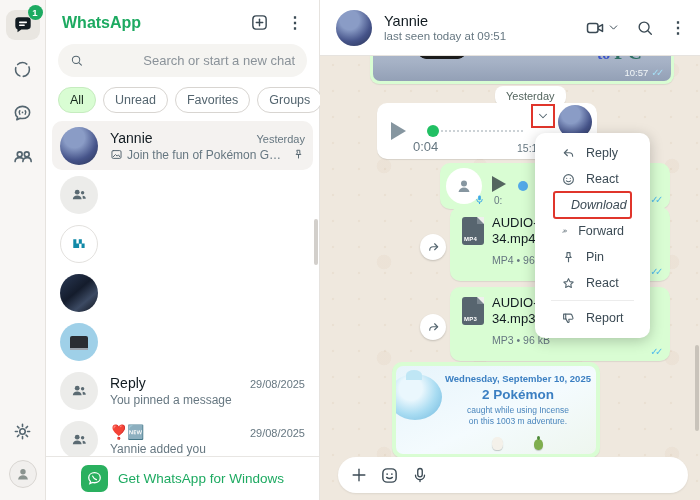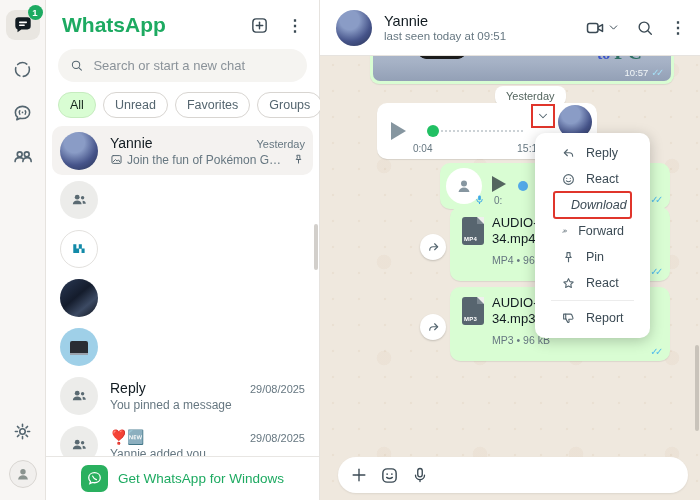--- a/index.html
+++ b/index.html
@@ -17,27 +17,27 @@
            font-size:9.5px; font-weight:bold; border-radius:8px; display:flex; align-items:center; justify-content:center; padding:0 3px; }
   .rail-avatar { width:28px; height:28px; border-radius:50%; background:#f1efed; border:1px solid #d9d6d2;
                  display:flex; align-items:center; justify-content:center; }
 
   .ic { fill:none; stroke:#54656f; stroke-width:1.5; stroke-linecap:round; stroke-linejoin:round; }
   .ic.dark { stroke:#3b4a54; }
 
   
   .chatlist { width:274px; background:#fff; border-right:1px solid #e6e3df; display:flex; flex-direction:column; position:relative; }
   .cl-header { display:flex; align-items:center; justify-content:space-between; padding:13px 18px 8px 16px; }
-  .cl-title { color:#1daa61; font-size:21px; font-weight:bold; }
+  .cl-title { color:#1daa61; font-size:16px; font-weight:bold; }
   .cl-actions { display:flex; gap:18px; align-items:center; }
   .kebab { width:14px; text-align:center; color:#3b4a54; font-size:16px; font-weight:bold; }
   .kebab::before { content:"⋮"; }
   .search-box { margin:4px 12px 0; height:33px; background:#f5f4f1; border-radius:17px;
                 display:flex; align-items:center; padding:0 12px; gap:10px; }
-  .search-box input { border:none; outline:none; background:transparent; font:13px "Liberation Sans",sans-serif; color:#3b4a54; width:100%; }
+  .search-box input { border:none; outline:none; background:transparent; font:13px "Liberation Sans",sans-serif; color:#3b4a54; width:100%;text-align:right; }
   .search-box input::placeholder { color:#8a9299; }
   .filters { display:flex; gap:7px; margin:10px 12px 6px; }
   .pill { font-size:12.5px; color:#54656f; border:1px solid #d8d5d1; border-radius:16px; padding:5px 11px; background:#fff; }
   .pill.active { background:#d9fdd3; border-color:#c6ecbf; color:#15271c; }
 
   .rows { flex:1; overflow:hidden; position:relative; padding:2px 6px 0; }
   .row { display:flex; align-items:center; gap:12px; padding:6px 8px; border-radius:10px; height:49px; }
   .row.selected { background:#f4f2f0; }
   .avatar { width:38px; height:38px; border-radius:50%; flex:none; display:flex; align-items:center; justify-content:center; overflow:hidden; }
   .av-group { background:#ececea; }
@@ -99,21 +99,21 @@
   
   .msg-voice-in { position:absolute; left:45px; top:103px; width:220px; height:56px; background:#fff; border-radius:10px;
                   box-shadow:0 1px 1px rgba(0,0,0,.1); }
   .play-tri { width:0; height:0; border-style:solid; }
   .voice-in-play { position:absolute; left:14px; top:19px; border-width:9px 0 9px 15px; border-color:transparent transparent transparent #8696a0; }
   .voice-dot { position:absolute; left:50px; top:22px; width:12px; height:12px; border-radius:50%; background:#21c063; }
   .voice-track { position:absolute; left:64px; right:74px; top:27px; border-top:2px dotted #ccd2d6; }
   .chev-box { position:absolute; left:156px; top:3px; width:20px; height:20px; outline:2px solid #e0352b;
               display:flex; align-items:center; justify-content:center; background:#fff; }
   .voice-in-avatar { position:absolute; left:181px; top:2px; width:34px; height:34px; }
-  .voice-dur { position:absolute; left:36px; bottom:5px; font-size:10px; color:#667781; }
+  .voice-dur { position:absolute; left:36px; bottom:5px; font-size:13px; color:#667781; }
   .voice-time { position:absolute; left:140px; bottom:5px; font-size:10.5px; color:#667781; }
 
   
   .msg-voice-out { position:absolute; left:108px; top:163px; width:230px; height:46px; background:#d9fdd3; border-radius:10px;
                    box-shadow:0 1px 1px rgba(0,0,0,.08); }
   .vo-avatar { position:absolute; left:6px; top:5px; width:36px; height:36px; border-radius:50%; background:#fff;
                display:flex; align-items:center; justify-content:center; }
   .mic-badge { position:absolute; left:28px; top:26px; }
   .vo-play { position:absolute; left:52px; top:13px; border-width:8px 0 8px 14px; border-color:transparent transparent transparent #54655f; }
   .vo-dot { position:absolute; left:78px; top:18px; width:10px; height:10px; border-radius:50%; background:#53a9e8; }
@@ -455,20 +455,33 @@
         <div class="file-meta">MP3 • 96 kB</div>
         <span class="checks bubble-checks"></span>
       </div>
       <div class="fwd-circle fwd-2">
         <svg class="ic" width="15" height="15" viewBox="0 0 20 20">
           <path d="M11.5 5 L15.5 9 L11.5 13"></path>
             <path d="M15.5 9 H9.5 c-2.8 0-4.5 1.8-4.5 4.5"></path>
         </svg>
       </div>
 
+      <div class="msg-card">
+        <div class="pcard">
+          <div class="incense"></div>
+          <div class="pcard-text">
+            <div class="pcard-date">Wednesday, September 10, 2025</div>
+            <div class="pcard-count">2 Pokémon</div>
+            <div class="pcard-line first">caught while using Incense</div>
+            <div class="pcard-line">on this 1003 m adventure.</div>
+          </div>
+          <div class="sprite sprite-white"></div>
+          <div class="sprite sprite-green"></div>
+        </div>
+      </div>
 
       <div class="ctx-menu">
         <div class="menu-item">
           <svg class="ic" width="15" height="15" viewBox="0 0 20 20">
             <path d="M8.5 5 L4.5 9 L8.5 13"></path>
               <path d="M4.5 9 h6.5 c2.8 0 4.5 1.8 4.5 4.5"></path>
           </svg>
           <span>Reply</span>
         </div>
         <div class="menu-item">

